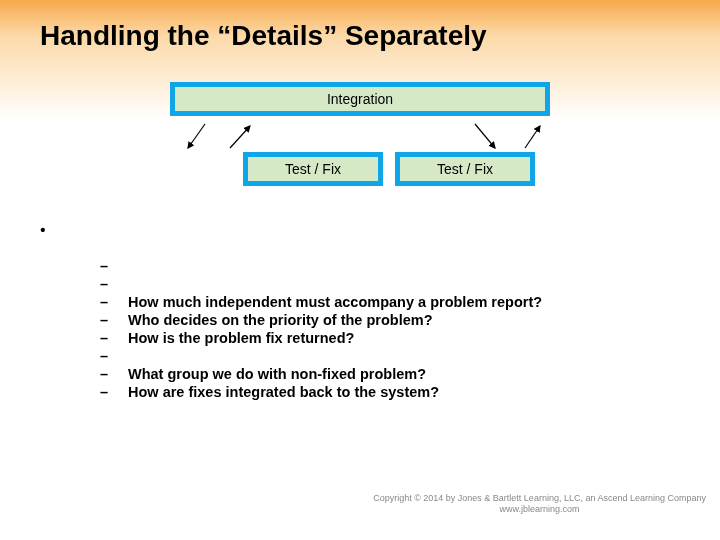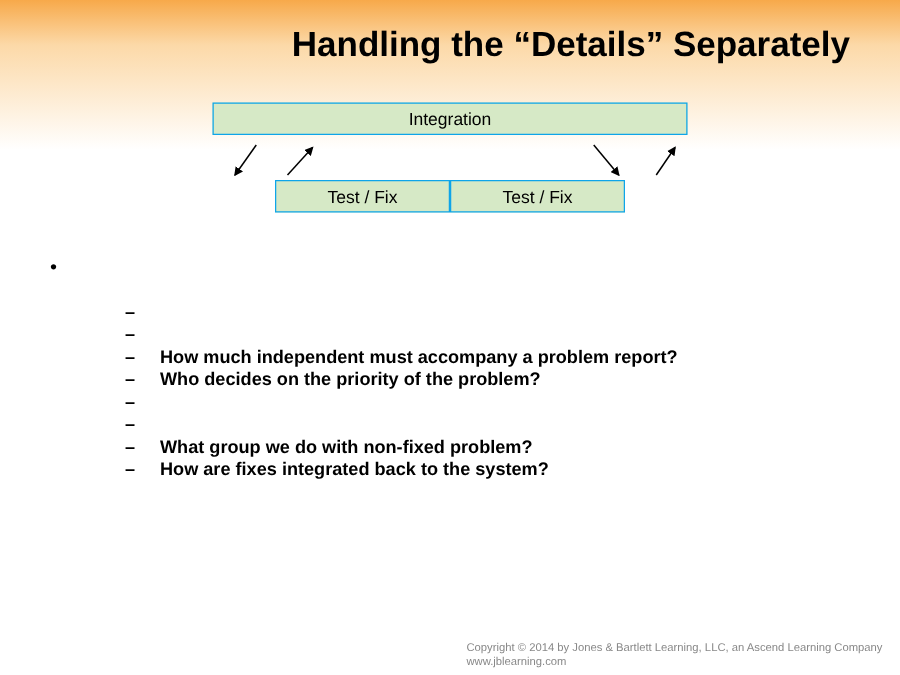--- a/index.html
+++ b/index.html
@@ -17,34 +17,34 @@
     height: 120px;
     background: linear-gradient(to bottom, #f7a94a 0%, #fcd9a8 30%, #ffffff 100%);
     z-index: 0;
   }
   .content {
     position: relative;
     z-index: 1;
     padding: 20px 40px 0 40px;
   }
   .title {
-    text-align: right;
+    text-align: left;
     font-size: 28px;
     font-weight: bold;
     color: #000;
     margin-bottom: 30px;
   }
   .diagram {
     width: 480px;
     margin: 0 auto 35px auto;
     position: relative;
   }
   .box {
     background: #d6e9c6;
-    border: 1px solid #0ea5e9;
+    border: 5px solid #0ea5e9;
     text-align: center;
     font-size: 14px;
     padding: 4px 0;
   }
   .integration-box {
     width: 380px;
     margin: 0 auto 6px auto;
   }
   .arrows-row {
     display: flex;
@@ -53,23 +53,24 @@
     margin: 0 auto;
     height: 30px;
     position: relative;
   }
   .arrow-pair {
     position: relative;
     width: 140px;
   }
   .testfix-row {
     display: flex;
-    justify-content: center;
+    justify-content: flex-end;
     width: 350px;
     margin: 0 auto;
+    gap: 12px;
   }
   .testfix-box {
     width: 140px;
   }
   svg.arrow {
     position: absolute;
     overflow: visible;
   }
   .bullets {
     font-size: 15px;
@@ -94,23 +95,23 @@
     font-style: normal;
     font-size: 14.5px;
     margin-bottom: 2px;
   }
   .sub-bullet .dash {
     width: 28px;
     flex-shrink: 0;
   }
   .footer {
     position: absolute;
-    bottom: 4px;
+    bottom: 24px;
     right: 14px;
-    text-align: left;
+    text-align: center;
     font-size: 9px;
     color: #888;
     line-height: 1.3;
   }
 </style>
 </head>
 <body>
 
 <div class="gradient-top"></div>
 
@@ -161,20 +162,21 @@
       <div class="sub-bullet">
           <span class="dash">–</span>
           <span>How much independent must accompany a problem report?</span>
         </div>
       <div class="sub-bullet">
           <span class="dash">–</span>
           <span>Who decides on the priority of the problem?</span>
         </div>
       <div class="sub-bullet">
           <span class="dash">–</span>
+          <span>How is the problem fix returned?</span>
         </div>
       <div class="sub-bullet">
           <span class="dash">–</span>
         </div>
       <div class="sub-bullet">
           <span class="dash">–</span>
           <span>What group we do with non-fixed problem?</span>
         </div>
       <div class="sub-bullet">
           <span class="dash">–</span>

